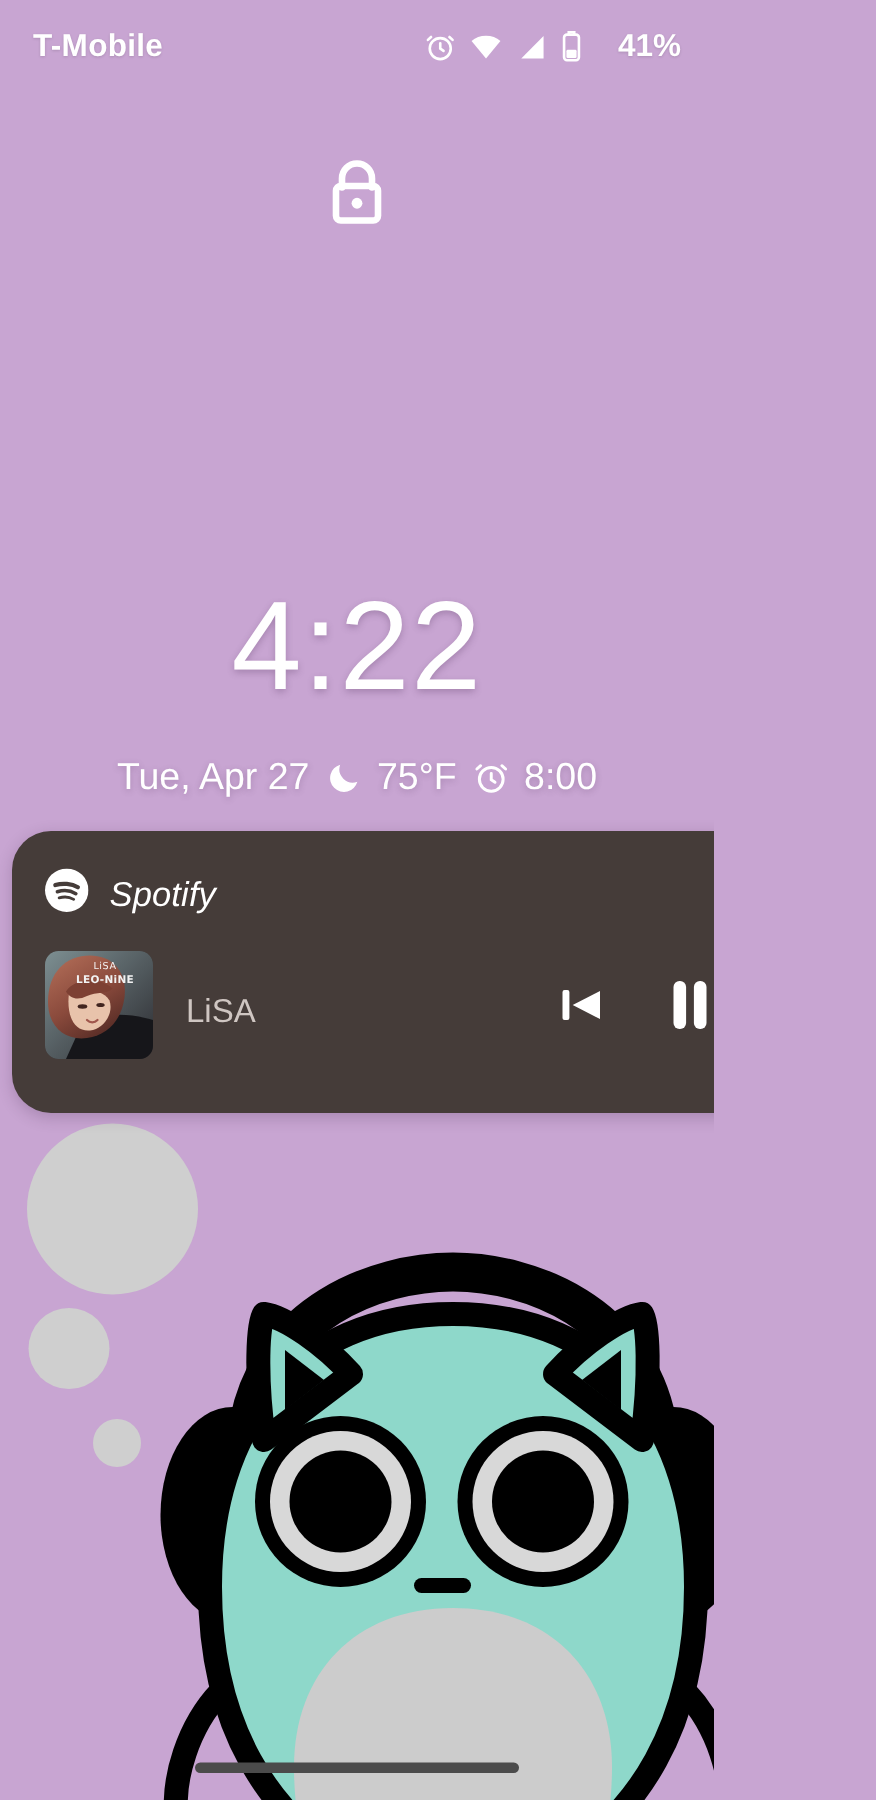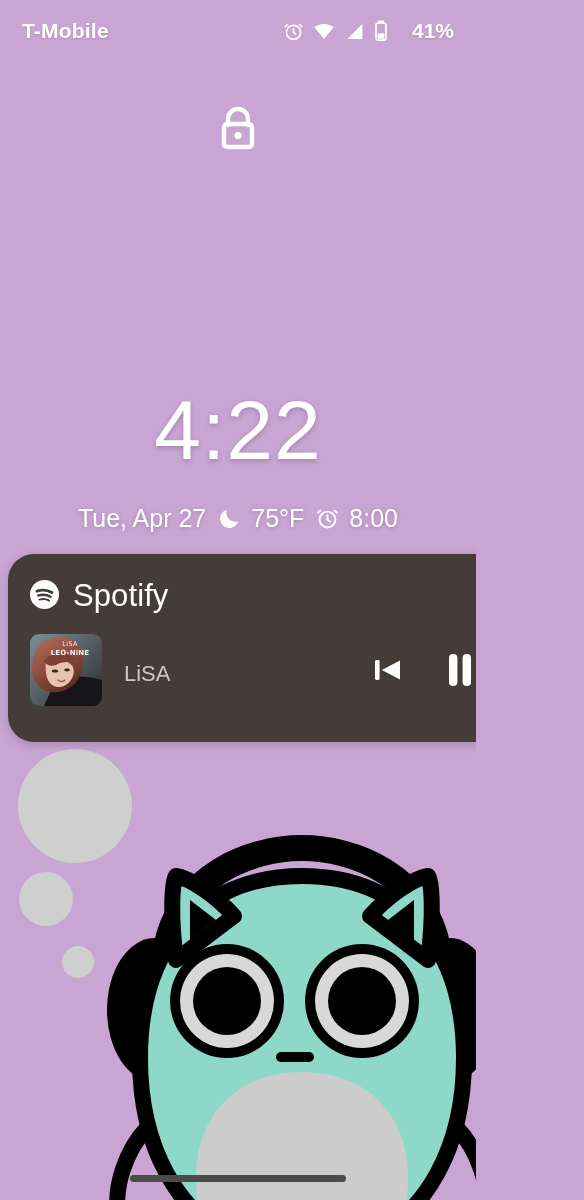--- a/index.html
+++ b/index.html
@@ -75,21 +75,21 @@
     border-radius:26px;
     box-shadow:0 3px 10px rgba(60,35,70,.22);
     padding:20px 22px 0 22px;
   }
   #card-header {
     display:flex; align-items:center; justify-content:space-between;
     height:44px;
   }
   #app-id { display:flex; align-items:center; gap:14px; }
   #app-name {
-    color:#ffffff; font-size:31px; font-weight:400; letter-spacing:.1px;
+    color:#ffffff; font-size:23px; font-weight:400; letter-spacing:.1px;font-style:italic;
   }
   #speaker-chip {
     display:flex; align-items:center; gap:13px;
     height:44px; padding:0 22px;
     border:1.6px solid #8b807c;
     border-radius:24px;
     color:#ffffff; font-size:21px;
     background:transparent;
   }
 

